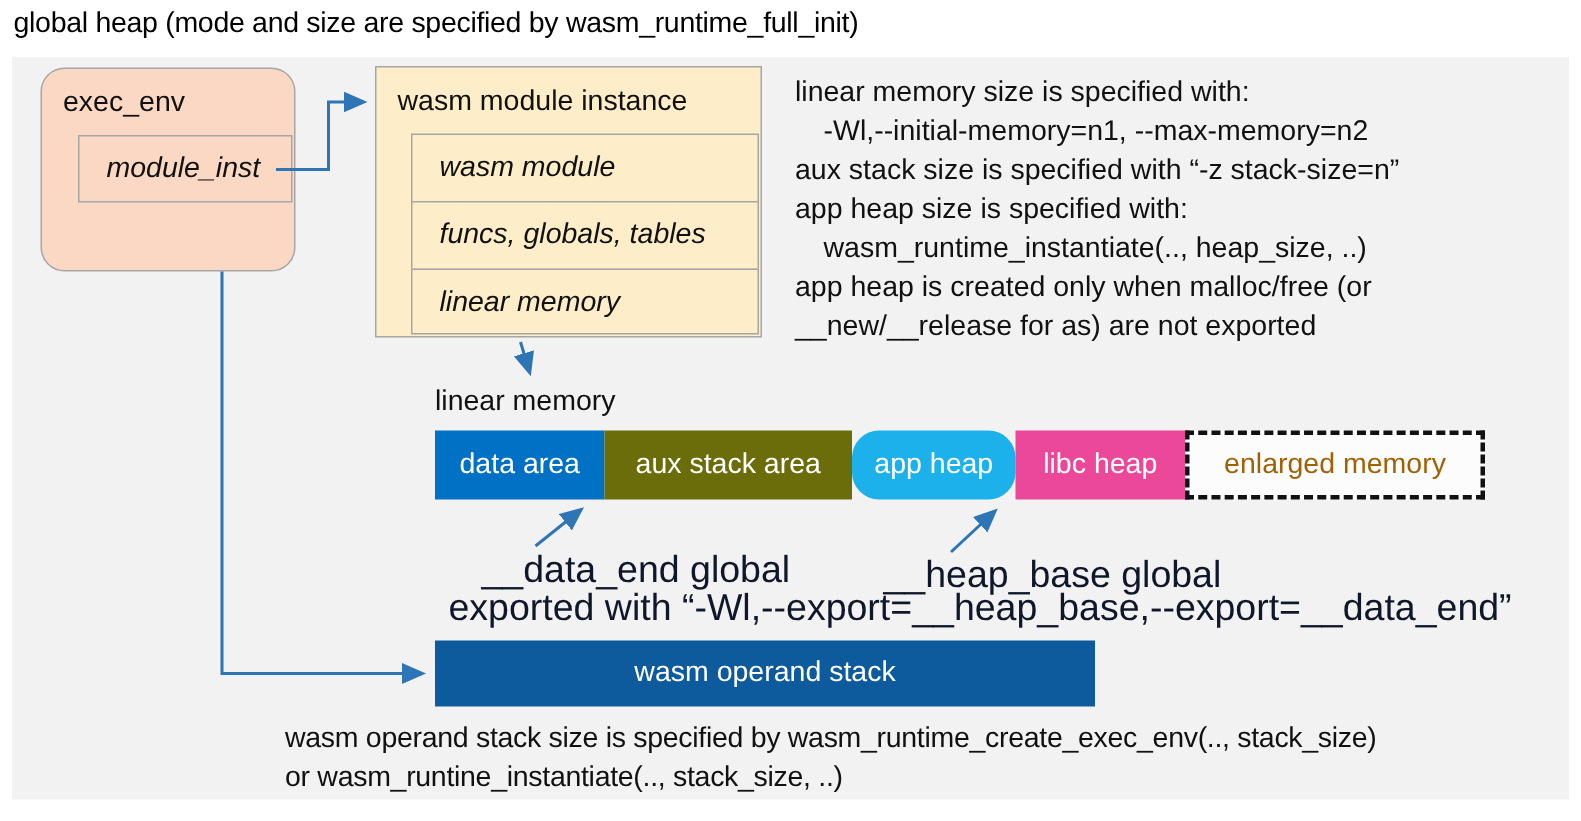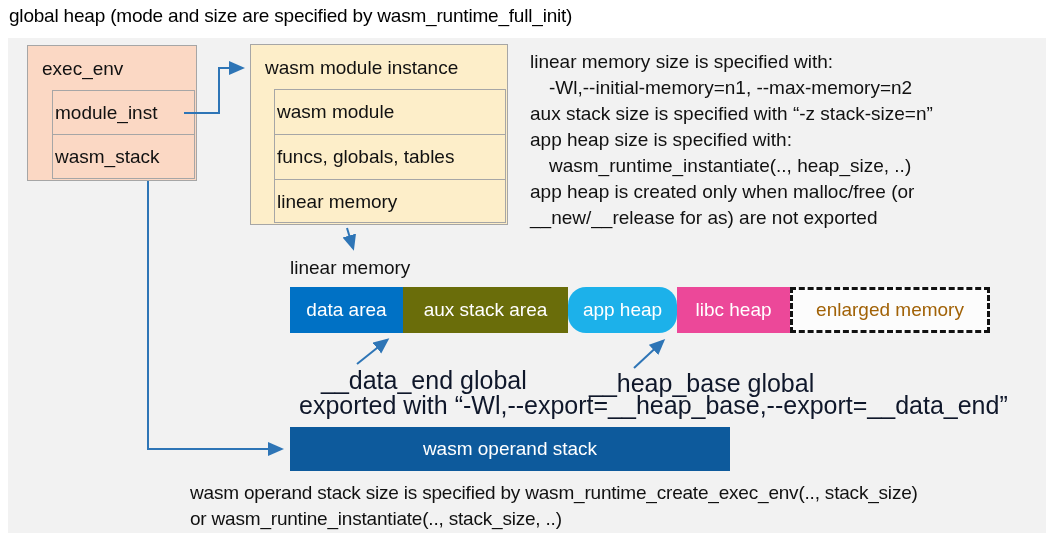--- a/index.html
+++ b/index.html
@@ -3,23 +3,23 @@
 <meta charset="utf-8">
 <style>
   html,body{margin:0;padding:0;background:#fff;}
   .stage{position:relative;width:1054px;height:547px;background:#ffffff;
          font-family:"Liberation Sans",sans-serif;color:#111;overflow:hidden;}
   .title{position:absolute;left:9px;top:5px;font-size:19px;color:#000;letter-spacing:-0.2px;}
   .panel{position:absolute;left:8px;top:38px;width:1038px;height:495px;background:#f2f2f2;}
 
   .box{position:absolute;border:1.5px solid #a6a6a6;box-sizing:border-box;font-size:19px;}
   .box .hdr{padding:12px 0 0 14px;height:45px;box-sizing:border-box;}
-  .inner{position:absolute;border:1.5px solid #a6a6a6;box-sizing:border-box;padding:11px 0 0 2px;}
+  .inner{position:absolute;border:1.5px solid #a6a6a6;box-sizing:border-box;padding:11px 0 0 18px;font-style:italic;}
 
-  .execenv{left:27px;top:45px;width:170px;height:136px;background:#fbd8c4;}
+  .execenv{left:27px;top:45px;width:170px;height:136px;background:#fbd8c4;border-radius:16px;}
   .execenv .inner{background:#fbd8c4;left:24px;width:143px;height:45px;}
   .execenv .r0{top:44px;}
   .execenv .r1{top:88px;}
 
   .modinst{left:250px;top:44px;width:258px;height:181px;background:#fdeec9;}
   .modinst .inner{background:#fdeec9;left:23px;width:232px;height:46px;}
   .modinst .m0{top:44px;}
   .modinst .m1{top:89px;}
   .modinst .m2{top:134px;height:44px;}
 
@@ -54,21 +54,20 @@
 
 <div class="stage">
 
   <div class="title">global heap (mode and size are specified by wasm_runtime_full_init)</div>
 
   <div class="panel"></div>
 
   <div class="box execenv">
     <div class="hdr">exec_env</div>
     <div class="inner r0">module_inst</div>
-    <div class="inner r1">wasm_stack</div>
   </div>
 
   <div class="box modinst">
     <div class="hdr">wasm module instance</div>
     <div class="inner m0">wasm module</div>
     <div class="inner m1">funcs, globals, tables</div>
     <div class="inner m2">linear memory</div>
   </div>
 
   <div class="notes">

